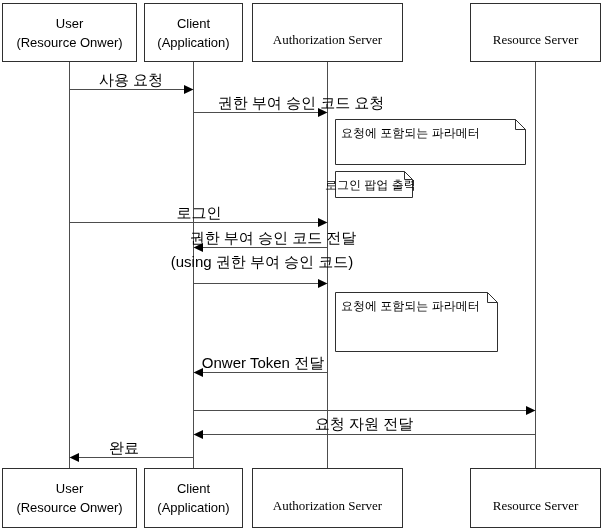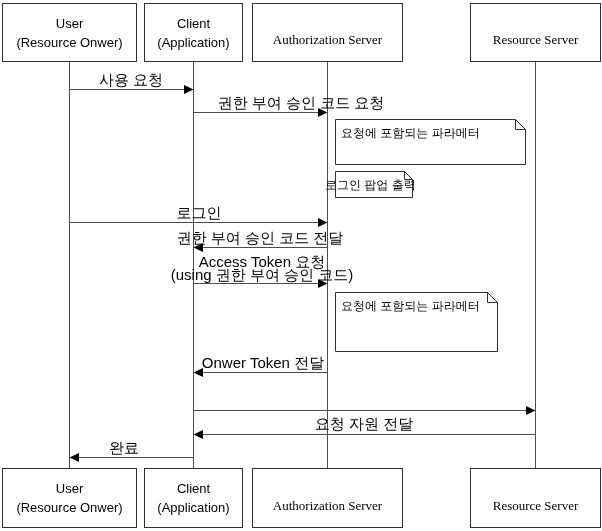--- a/index.html
+++ b/index.html
@@ -131,24 +131,23 @@
   <div class="actor single" style="left:470px; top:468px; width:131px; height:60px;">
     <div class="actor-line">Resource Server</div>
   </div>
 
   <div class="msg-label" style="left:131px; top:73px;">사용 요청</div>
 
   <div class="msg-label" style="left:261px; top:96px;margin-left:40px;">권한 부여 승인 코드 요청</div>
 
   <div class="msg-label" style="left:199px; top:206px;">로그인</div>
 
-  <div class="msg-label" style="left:260px; top:231px;">권한 부여 승인 코드 전달</div>
+  <div class="msg-label" style="left:273px; top:231px;">권한 부여 승인 코드 전달</div>
 
   <div class="msg-label" style="left:262px; top:255px;">
-    <div>Access Token 요청</div>
     <div>(using 권한 부여 승인 코드)</div>
   </div>
 
   <div class="msg-label" style="left:263px; top:356px;">Onwer Token 전달</div>
 
 
   <div class="msg-label" style="left:364px; top:417px;">요청 자원 전달</div>
 
   <div class="msg-label" style="left:124px; top:441px;">완료</div>
 

